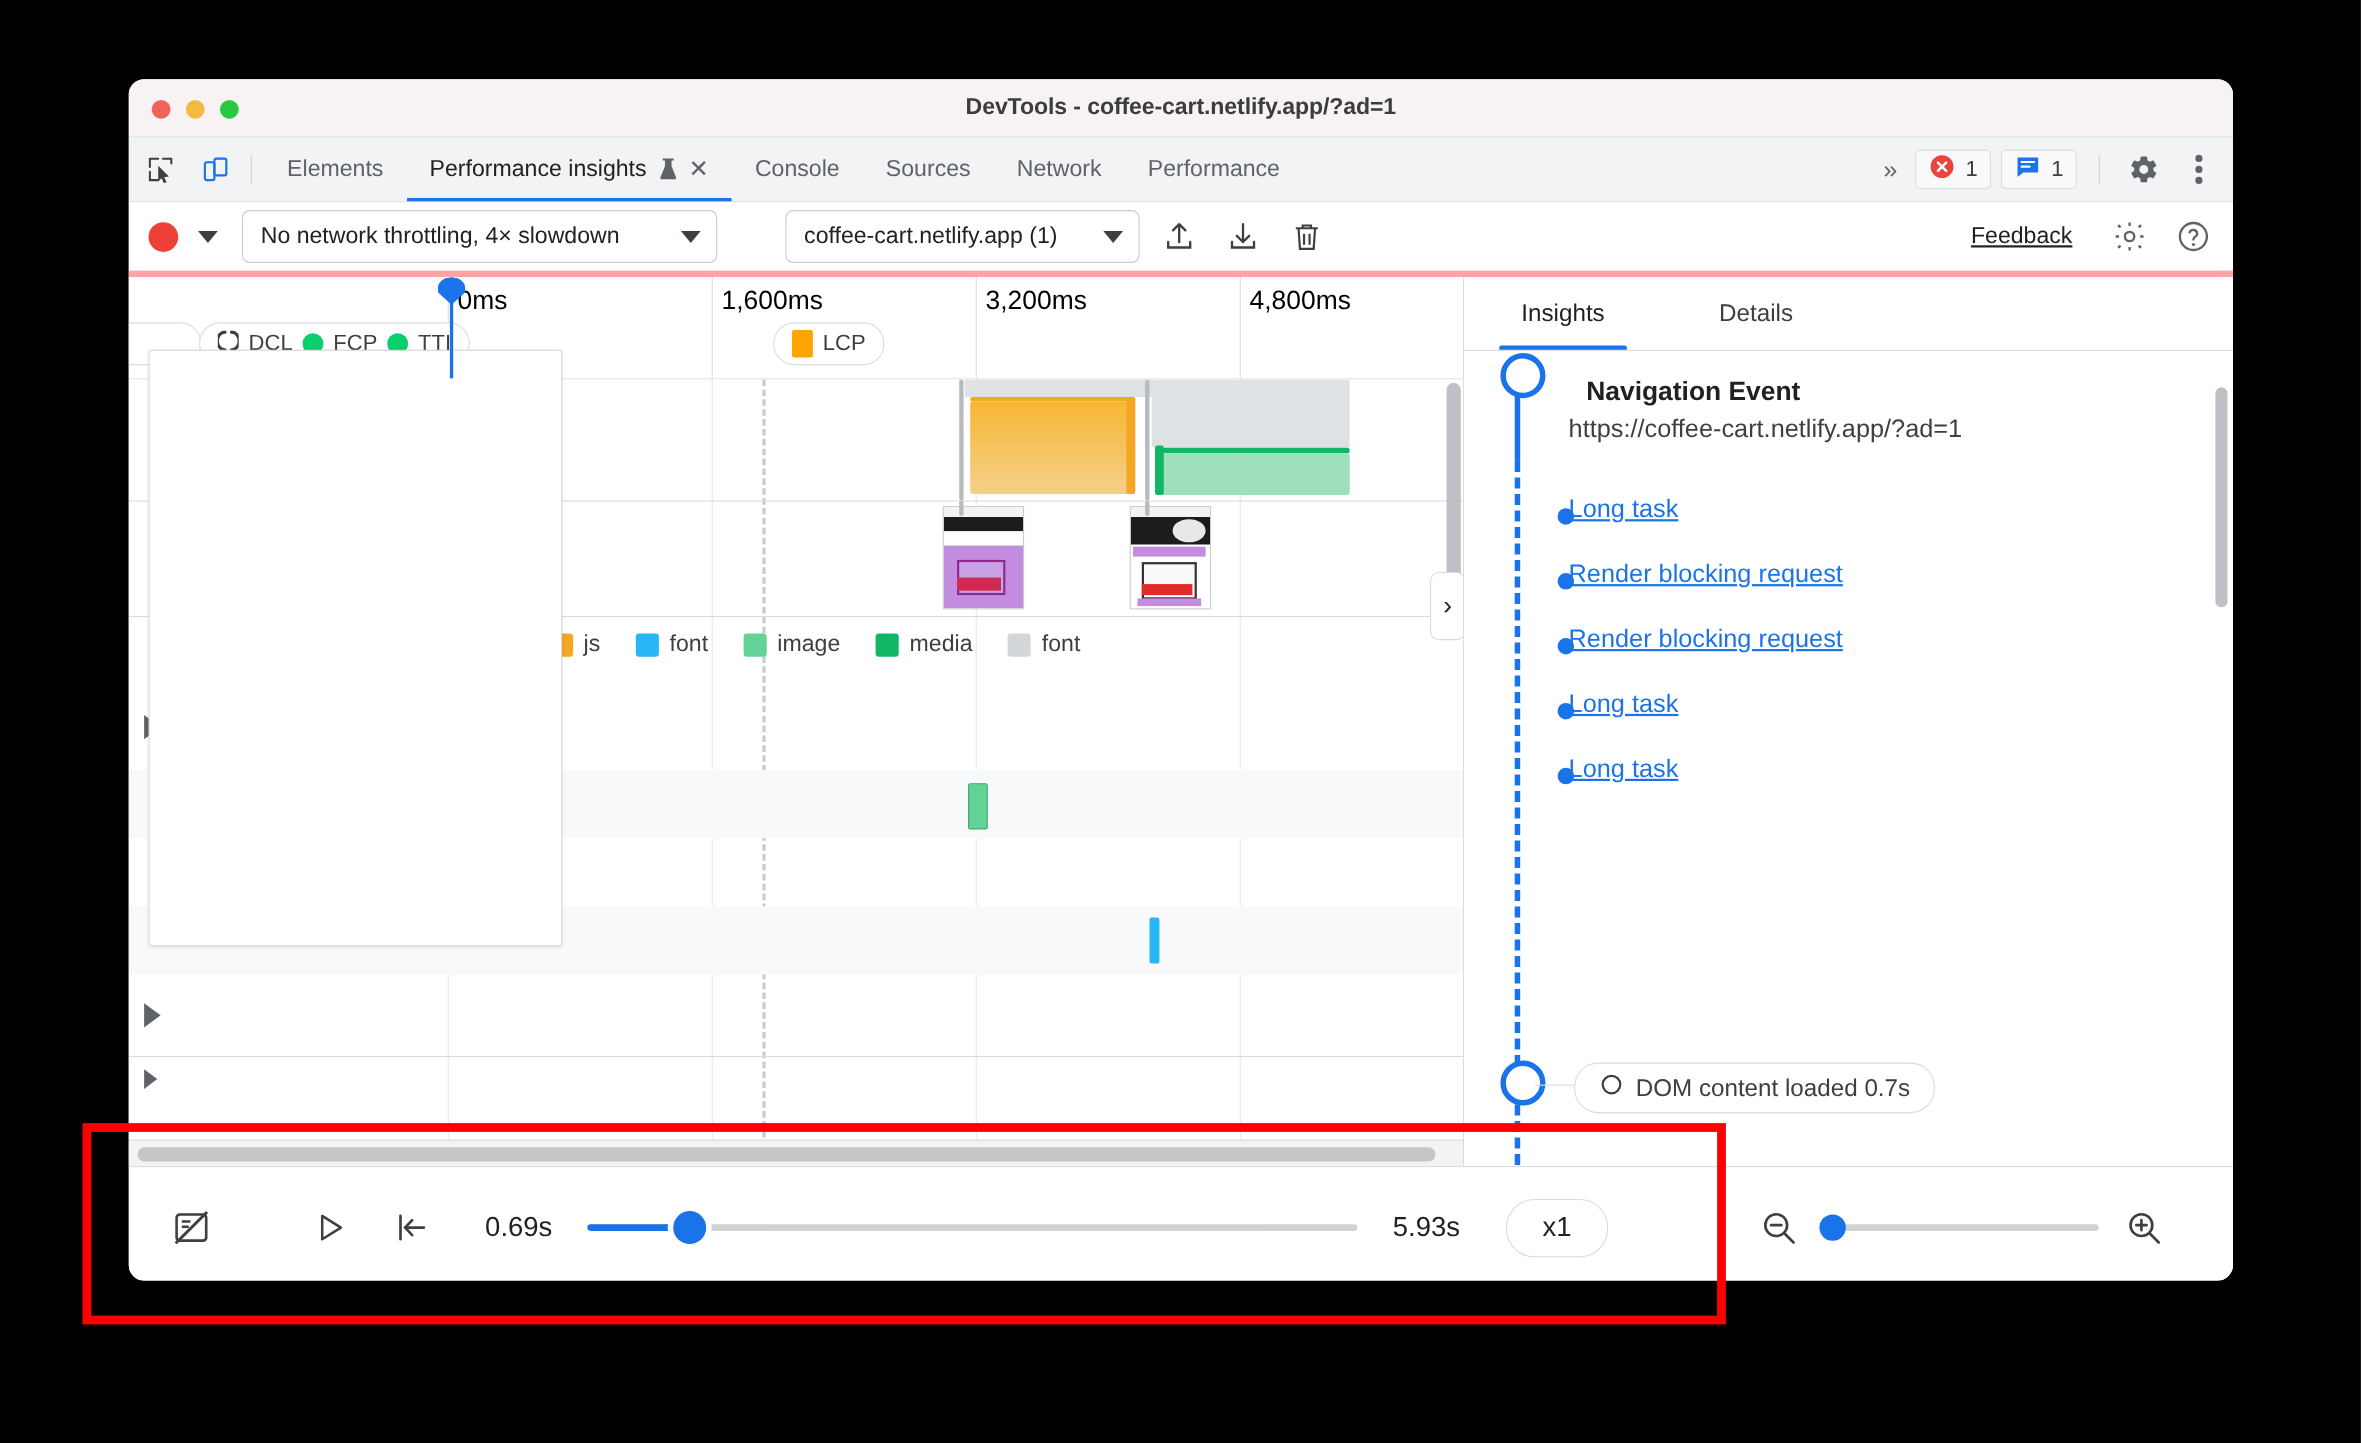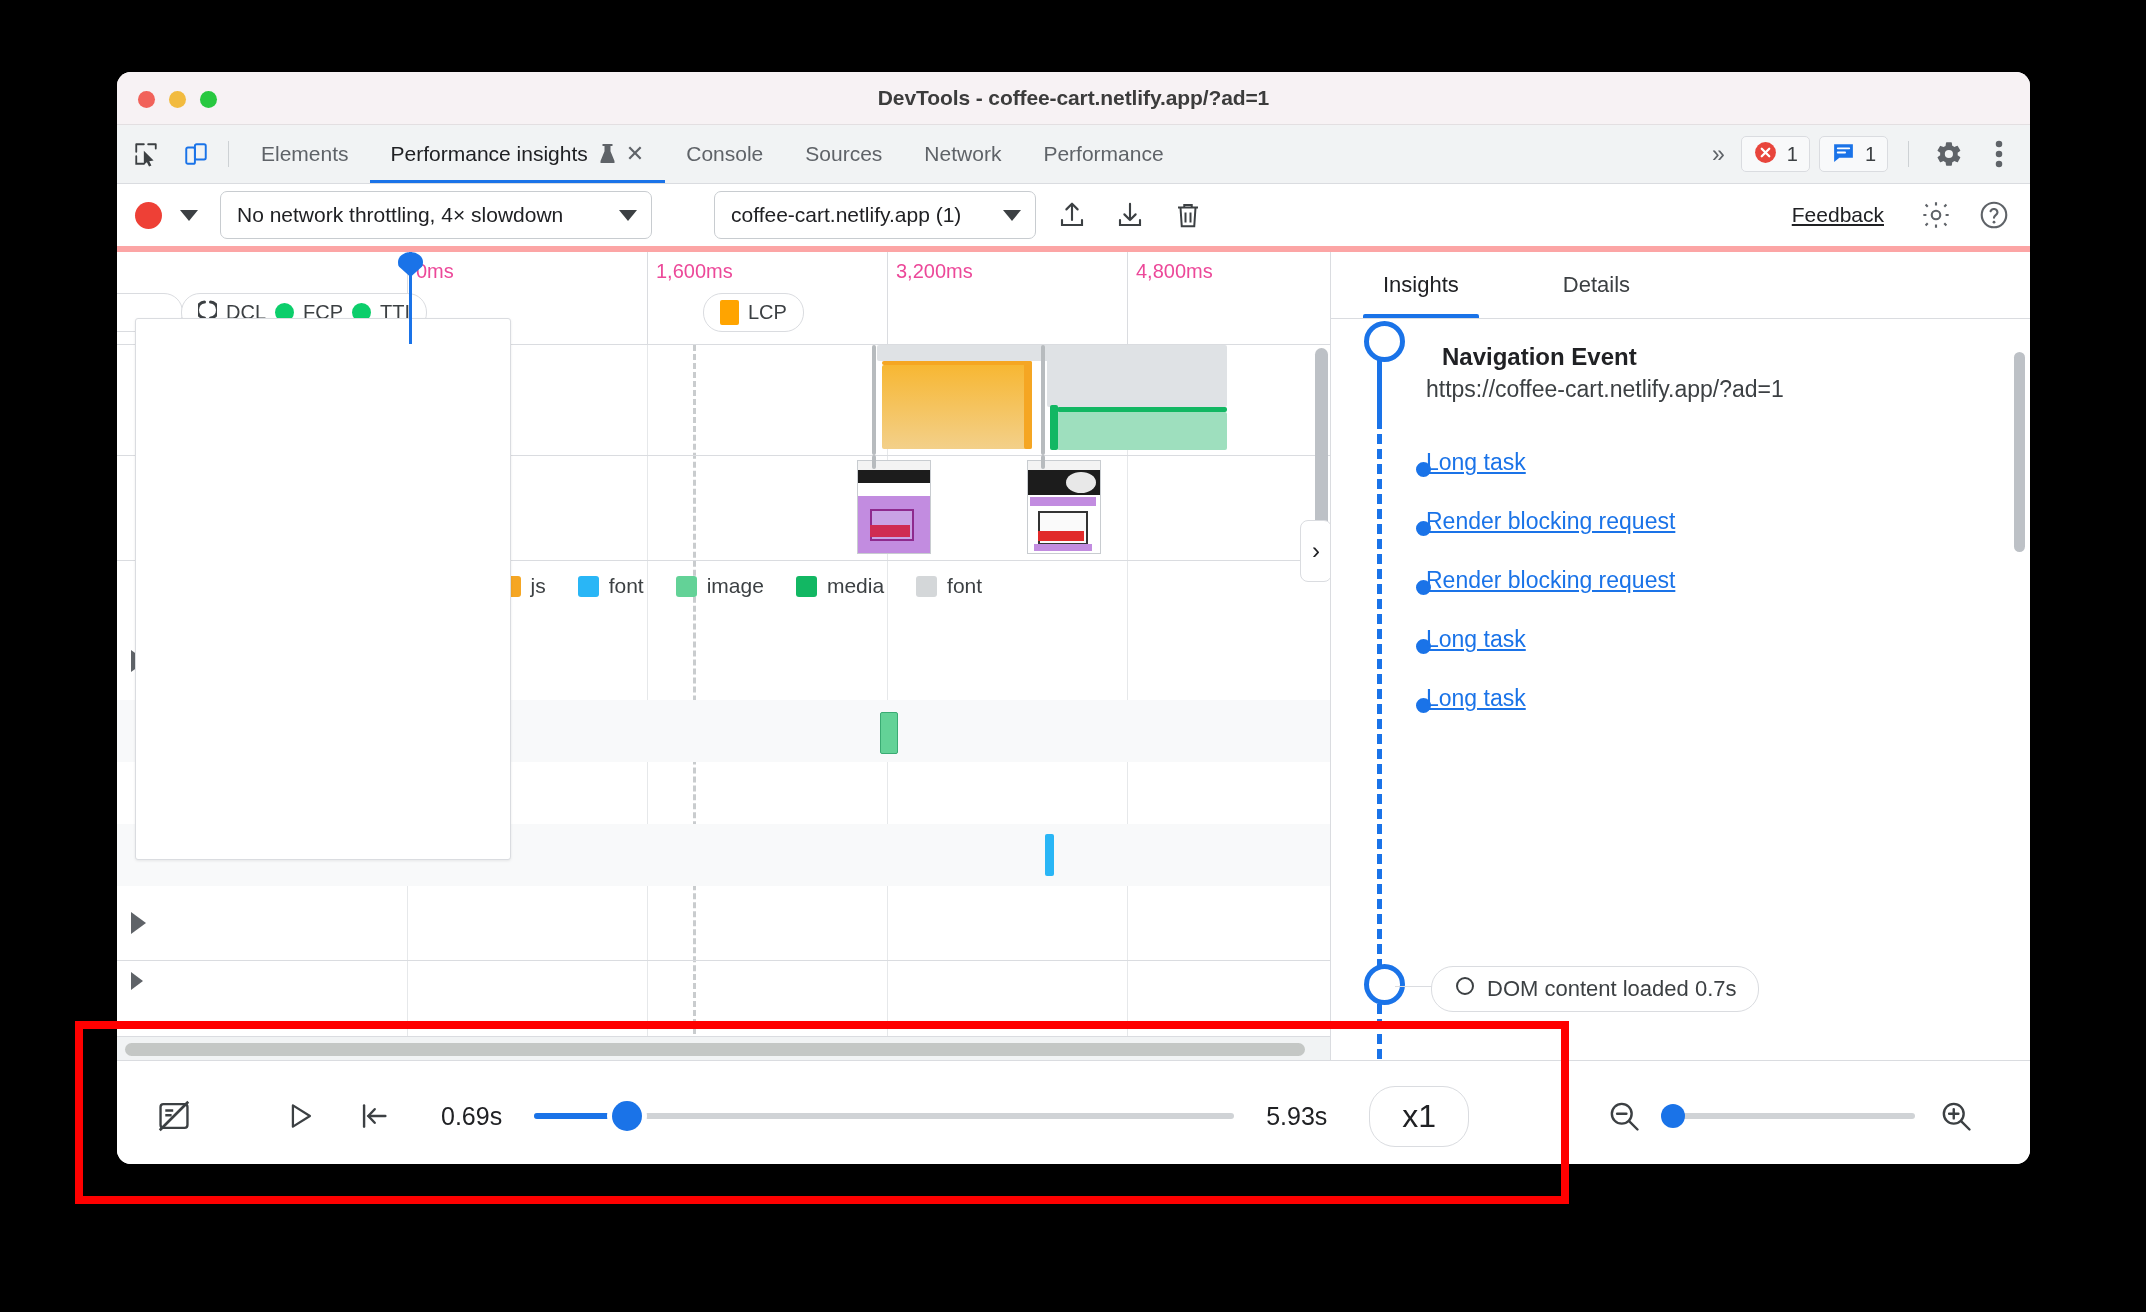--- a/index.html
+++ b/index.html
@@ -217,22 +217,22 @@
   }
   .rtick {
     position: absolute;
     top: 0; bottom: 0;
     width: 1px;
     background: #dadce0;
   }
   .rlabel {
     position: absolute;
     top: 8px;
-    font-size: 20px;
-    color: #ec4899;
+    font-size: 24px;
+    color: #000000;
   }
   .marker-pill {
     position: absolute;
     top: 41px;
     height: 37px;
     border: 1px solid #dadce0;
     border-radius: 19px;
     background: #fff;
     display: flex;
     align-items: center;
@@ -570,21 +570,21 @@
   }
   .range-knob.small {
     width: 24px; height: 24px;
     top: -9px;
     box-shadow: none;
   }
   #speed-chip {
     border: 1px solid #dadce0;
     border-radius: 26px;
     padding: 11px 32px;
-    font-size: 32px;
+    font-size: 25px;
     color: #202124;
     background: #fff;
     cursor: pointer;
   }
 
   
   #red-box {
     position: absolute;
     left: 75px;
     top: 1021px;

